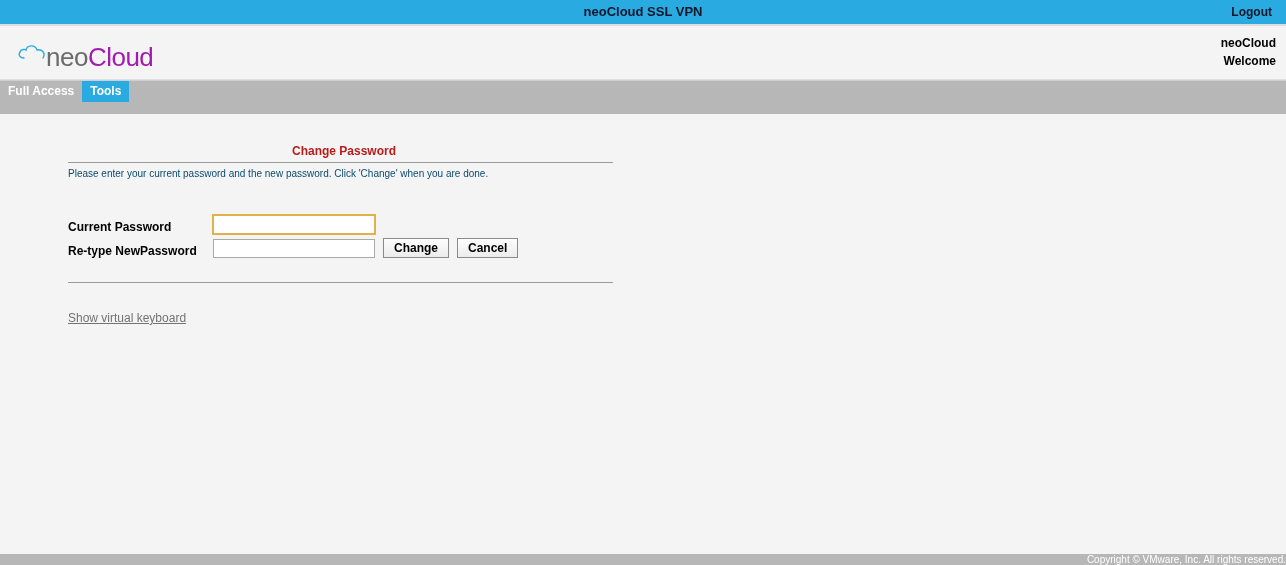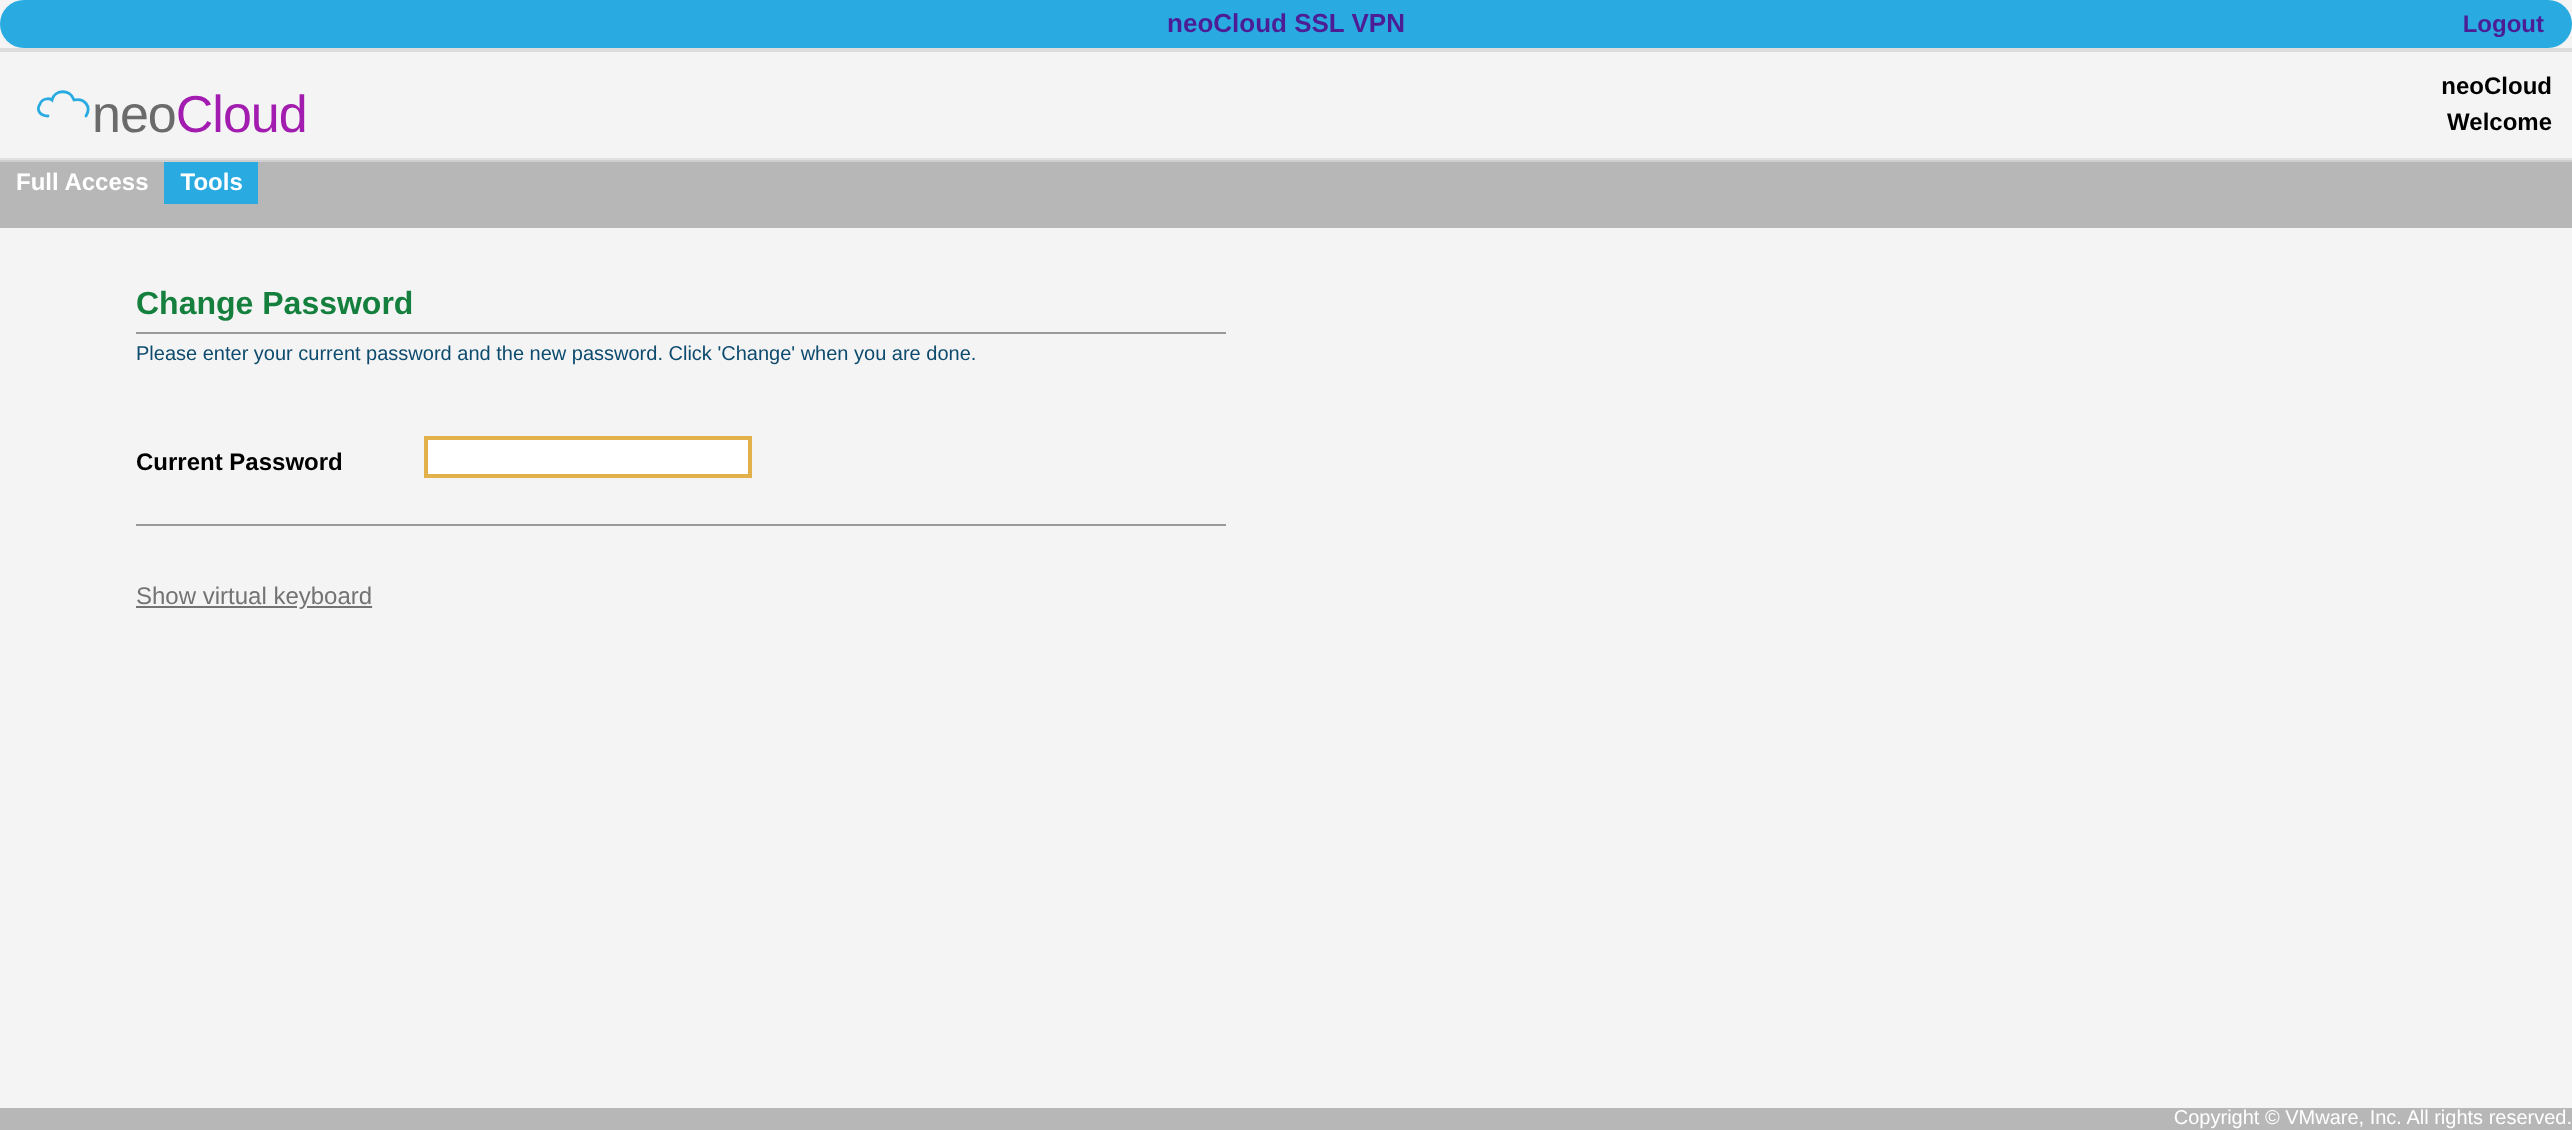--- a/index.html
+++ b/index.html
@@ -11,26 +11,25 @@
     background: #f4f4f4;
     width: 1286px;
     height: 565px;
     position: relative;
     overflow: hidden;
   }
   .topbar {
     background: #29abe2;
     height: 24px;
     width: 100%;
-    color: #4c1d95;
+    color: #0f172a;
     font-weight: bold;
     line-height: 24px;
     position: relative;
     text-align: center;
-    border-radius: 12px;
   }
   .topbar .title { font-size: 13px; }
   .topbar .logout {
     position: absolute;
     right: 14px;
     top: 0;
     cursor: pointer;
   }
   .thinline {
     height: 2px;
@@ -88,23 +87,24 @@
   }
   .navtab.active {
     background: #29abe2;
   }
   .content {
     padding: 30px 0 0 68px;
     width: 620px;
   }
   .section-title {
     font-weight: bold;
-    color: #15803d;
-    font-size: 16px;
+    color: #b91c1c;
+    font-size: 12px;
     padding-bottom: 4px;
+    text-align: center;
   }
   .hr {
     border: none;
     border-top: 1px solid #9a9a9a;
     margin: 0 0 5px 0;
     width: 545px;
   }
   .instr {
     font-size: 10px;
     color: #0c4a6e;
@@ -202,20 +202,26 @@
 
 <div class="content">
   <div class="section-title">Change Password</div>
   <hr class="hr">
   <div class="instr">Please enter your current password and the new password. Click 'Change' when you are done.</div>
 
   <div class="formrow">
     <label>Current Password</label>
     <input type="password" class="text focused" value="" style="">
   </div>
+  <div class="formrow">
+    <label>Re-type NewPassword</label>
+    <input type="password" class="text" value="" style="">
+    <button class="btn">Change</button>
+    <button class="btn">Cancel</button>
+  </div>
 
   <hr class="hr2">
 
   <a class="vklink">Show virtual keyboard</a>
 </div>
 
 <div class="footer">
   <span>Copyright © VMware, Inc. All rights reserved.</span>
 </div>
 

